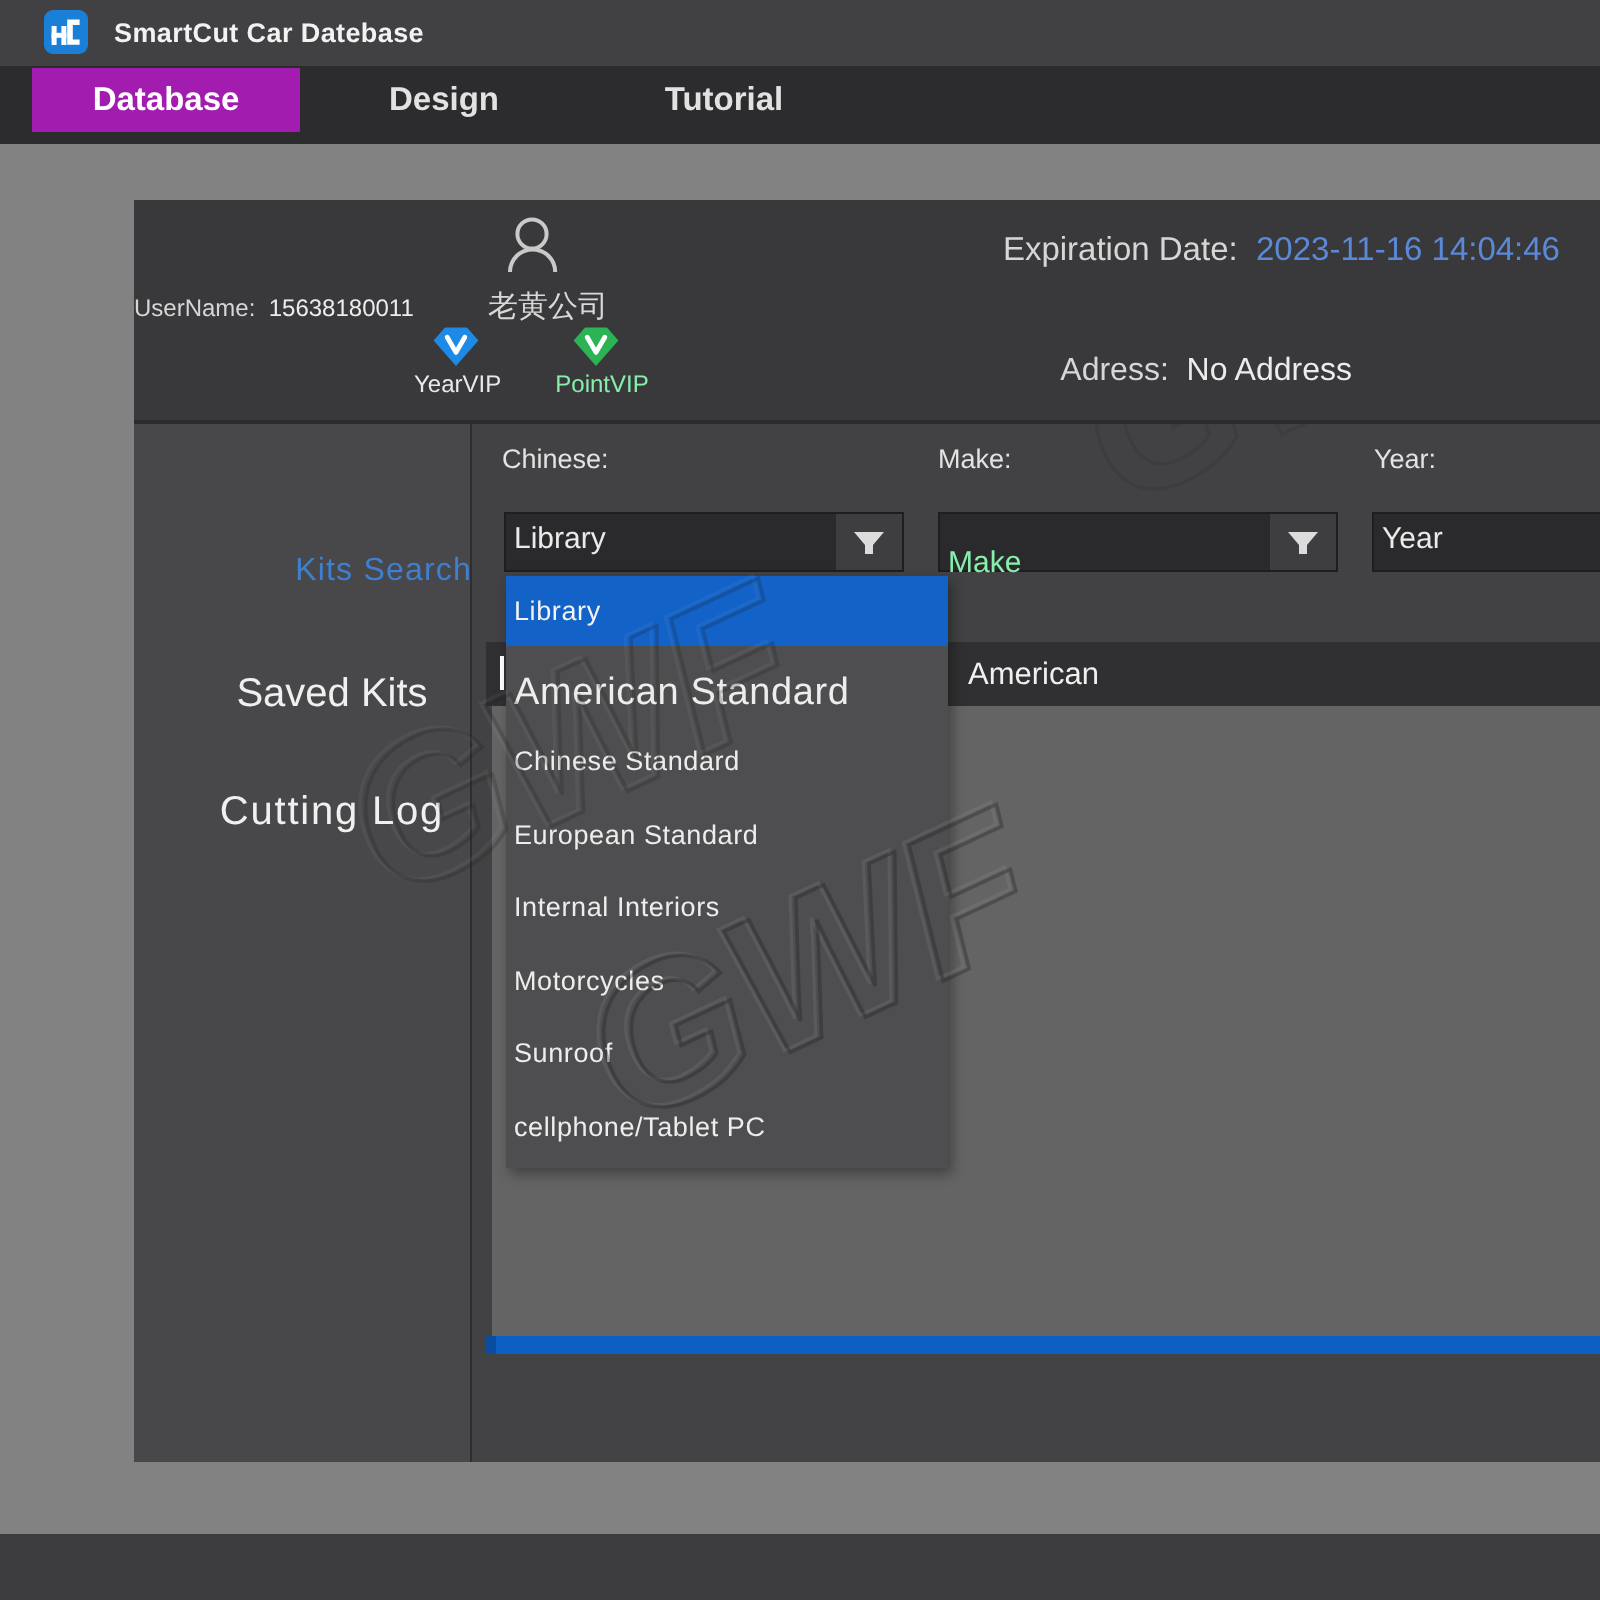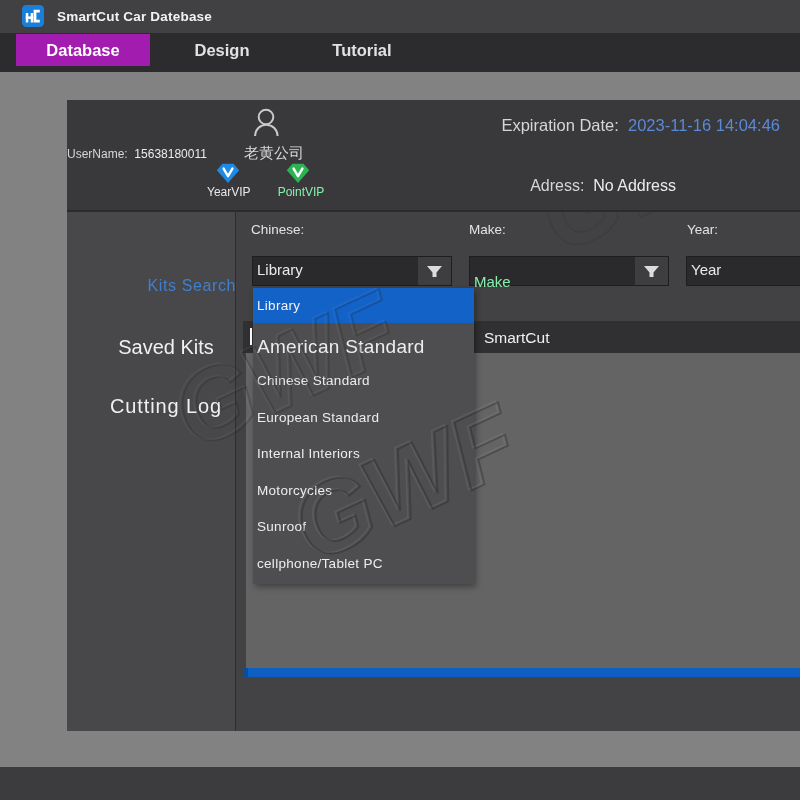--- a/index.html
+++ b/index.html
@@ -78,21 +78,21 @@
     <div class="abs" style="left:4px;top:16px;font-size:15px;color:#86efac;">Make</div>
     <div class="abs" style="right:0;top:0;width:33px;height:28px;background:#3e3e40;"></div>
     <svg class="abs" style="right:9px;top:9px;" width="15" height="11">
         <path d="M0 0 H15 L9.5 6.5 V11 H5.5 V6.5 Z" fill="#dcdcdc"></path>
       </svg>
   </div>
   <div class="abs" style="left:619px;top:156px;width:200px;height:30px;background:#2a2a2c;border:1px solid #1e1e20;">
     <div class="abs" style="left:4px;top:4px;font-size:15px;color:#eaeaea;">Year</div>
   </div>
 
-  <div class="abs" style="left:417px;top:229px;font-size:15.5px;color:#f0f0f0;">SmartCut</div>
+  <div class="abs" style="left:417px;top:229px;font-size:15.5px;color:#f0f0f0;">American</div>
   <div class="abs" style="left:183px;top:228px;width:2px;height:17px;background:#fff;"></div>
 
   <div class="abs" style="left:186px;top:188px;width:221px;height:296px;background:#4e4e50;box-shadow:2px 3px 6px rgba(0,0,0,0.35);">
     <div class="abs" style="left:0;top:0;width:221px;height:35px;background:#1262c8;"></div>
     <div class="abs" style="left:4px;top:0;height:35px;line-height:35px;font-size:13.5px;color:#f2f2f2;letter-spacing:0.3px;">Library</div>
     <div class="abs" style="left:4px;top:48px;font-size:19px;color:#ededed;letter-spacing:0.3px;">American Standard</div>
     <div class="abs" style="left:4px;top:85px;font-size:13.5px;color:#ededed;letter-spacing:0.3px;">Chinese Standard</div>
     <div class="abs" style="left:4px;top:122px;font-size:13.5px;color:#ededed;letter-spacing:0.3px;">European Standard</div>
     <div class="abs" style="left:4px;top:158px;font-size:13.5px;color:#ededed;letter-spacing:0.3px;">Internal Interiors</div>
     <div class="abs" style="left:4px;top:195px;font-size:13.5px;color:#ededed;letter-spacing:0.3px;">Motorcycles</div>

